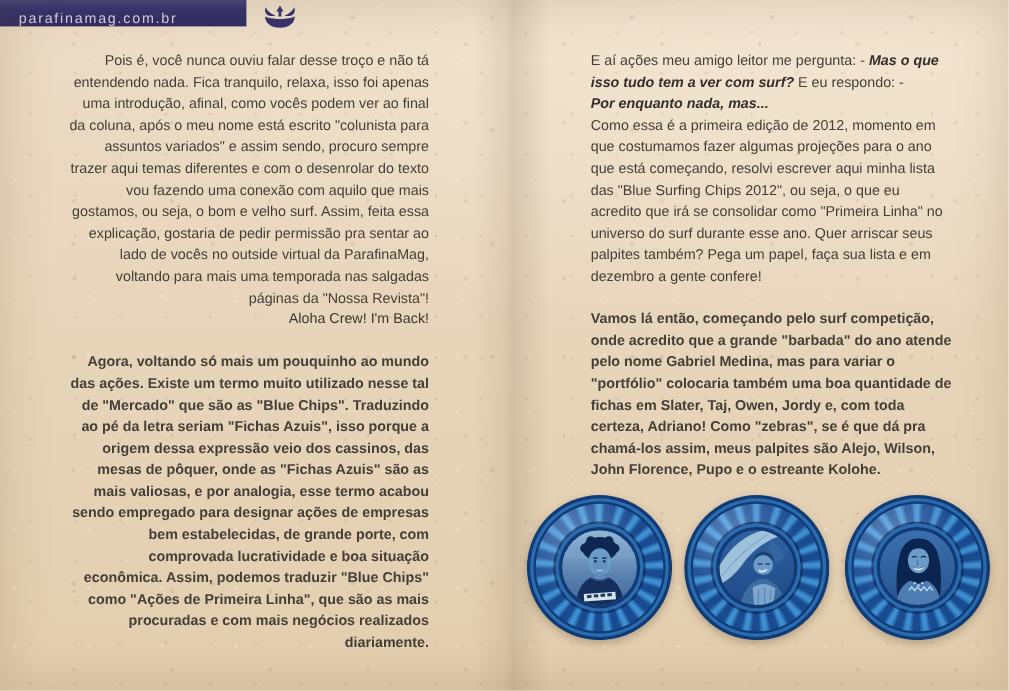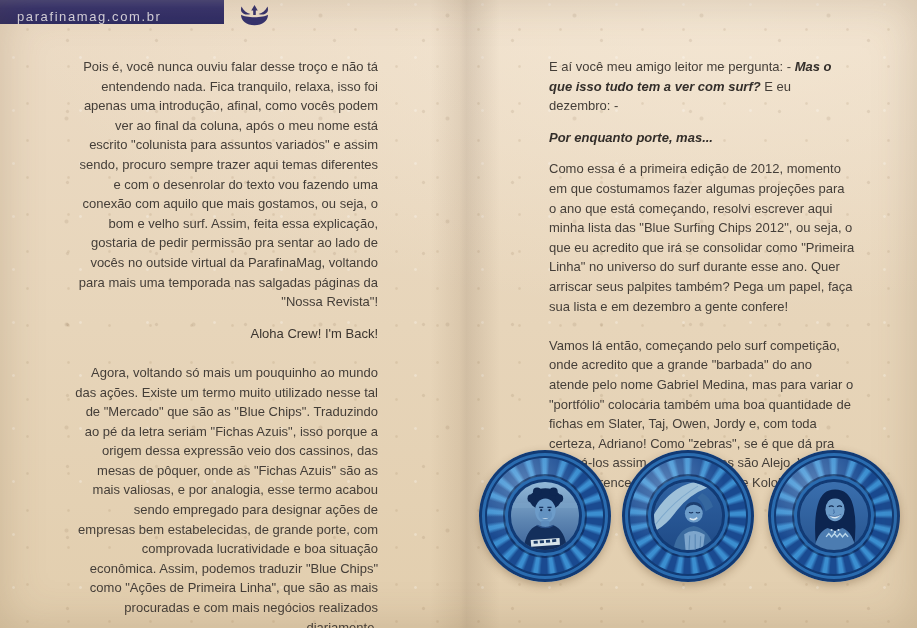--- a/index.html
+++ b/index.html
@@ -24,26 +24,26 @@
 
   
   .url-bar{position:absolute;left:0;top:0;width:224px;height:24px;
     background:linear-gradient(180deg,#454379 0%,#34316e 35%,#2e2b62 100%);
     display:flex;align-items:flex-end;}
   .url-bar span{color:#d6d3de;font-size:13px;letter-spacing:1.6px;padding-left:17px;}
   .crown{position:absolute;left:238px;top:5px;width:33px;height:21px;}
 
   
   .col{position:absolute;top:45px;color:#443e38;font-size:13px;line-height:19.6px;}
-  .col p{margin:12px;}
+  .col p{margin:0;}
   .col-left{left:62px;width:328px;text-align:right;}
   .col-right{left:537px;width:330px;text-align:left;}
   .bold{font-weight:normal;color:#3b352f;}
   .bi{font-weight:bold;font-style:italic;color:#332e2a;}
-  .parabreak{margin-top:19.6px !important;}
+  .parabreak{margin-top:19.6px !important;font-weight:bold;}
 
   
   .chips{position:absolute;left:0;top:0;}
   .chip{position:absolute;width:132px;height:132px;border-radius:50%;
     background:
       radial-gradient(circle at 32% 26%, rgba(200,230,255,.35), rgba(200,230,255,0) 45%),
       repeating-conic-gradient(from 8deg,#1a4a90 0deg 6deg,#3b8ed0 10deg 13deg,#1a4a90 17deg 15deg);
     box-shadow:
       inset 0 0 0 3px #123a74,
       inset 0 0 0 6px #2a6cb0,
@@ -74,22 +74,22 @@
     <path d="M5 19.5 C14 26 50 26 59 19.5 C59 32 48 40.5 32 40.5 C16 40.5 5 32 5 19.5 Z"></path>
   </svg>
 
   <div class="col col-left">
     <p>Pois é, você nunca ouviu falar desse troço e não tá entendendo nada. Fica tranquilo, relaxa, isso foi apenas uma introdução, afinal, como vocês podem ver ao final da coluna, após o meu nome está escrito "colunista para assuntos variados" e assim sendo, procuro sempre trazer aqui temas diferentes e com o desenrolar do texto vou fazendo uma conexão com aquilo que mais gostamos, ou seja, o bom e velho surf. Assim, feita essa explicação, gostaria de pedir permissão pra sentar ao lado de vocês no outside virtual da ParafinaMag, voltando para mais uma temporada nas salgadas páginas da "Nossa Revista"!</p>
     <p class="bold">Aloha Crew! I'm Back!</p>
     <p class="parabreak">Agora, voltando só mais um pouquinho ao mundo das ações. Existe um termo muito utilizado nesse tal de "Mercado" que são as "Blue Chips". Traduzindo ao pé da letra seriam "Fichas Azuis", isso porque a origem dessa expressão veio dos cassinos, das mesas de pôquer, onde as "Fichas Azuis" são as mais valiosas, e por analogia, esse termo acabou sendo empregado para designar ações de empresas bem estabelecidas, de grande porte, com comprovada lucratividade e boa situação econômica. Assim, podemos traduzir "Blue Chips" como "Ações de Primeira Linha", que são as mais procuradas e com mais negócios realizados diariamente.</p>
   </div>
 
   <div class="col col-right">
-    <p><span>E aí você meu amigo leitor me pergunta: - </span><span class="bi">Mas o que isso tudo tem a ver com surf?</span><span> E eu dezembro: -</span></p>
-    <p class="bi">Por enquanto porte, mas...</p>
+    <p><span>E aí ações meu amigo leitor me pergunta: - </span><span class="bi">Mas o que isso tudo tem a ver com surf?</span><span> E eu respondo: -</span></p>
+    <p class="bi">Por enquanto nada, mas...</p>
     <p>Como essa é a primeira edição de 2012, momento em que costumamos fazer algumas projeções para o ano que está começando, resolvi escrever aqui minha lista das "Blue Surfing Chips 2012", ou seja, o que eu acredito que irá se consolidar como "Primeira Linha" no universo do surf durante esse ano. Quer arriscar seus palpites também? Pega um papel, faça sua lista e em dezembro a gente confere!</p>
     <p class="parabreak">Vamos lá então, começando pelo surf competição, onde acredito que a grande "barbada" do ano atende pelo nome Gabriel Medina, mas para variar o "portfólio" colocaria também uma boa quantidade de fichas em Slater, Taj, Owen, Jordy e, com toda certeza, Adriano! Como "zebras", se é que dá pra chamá-los assim, meus palpites são Alejo, Wilson, John Florence, Pupo e o estreante Kolohe.</p>
   </div>
 
   <div class="chips">
 
     <div class="chip chip1">
       <div class="photo">
         <svg viewBox="0 0 100 100" preserveAspectRatio="none">
           <defs>

